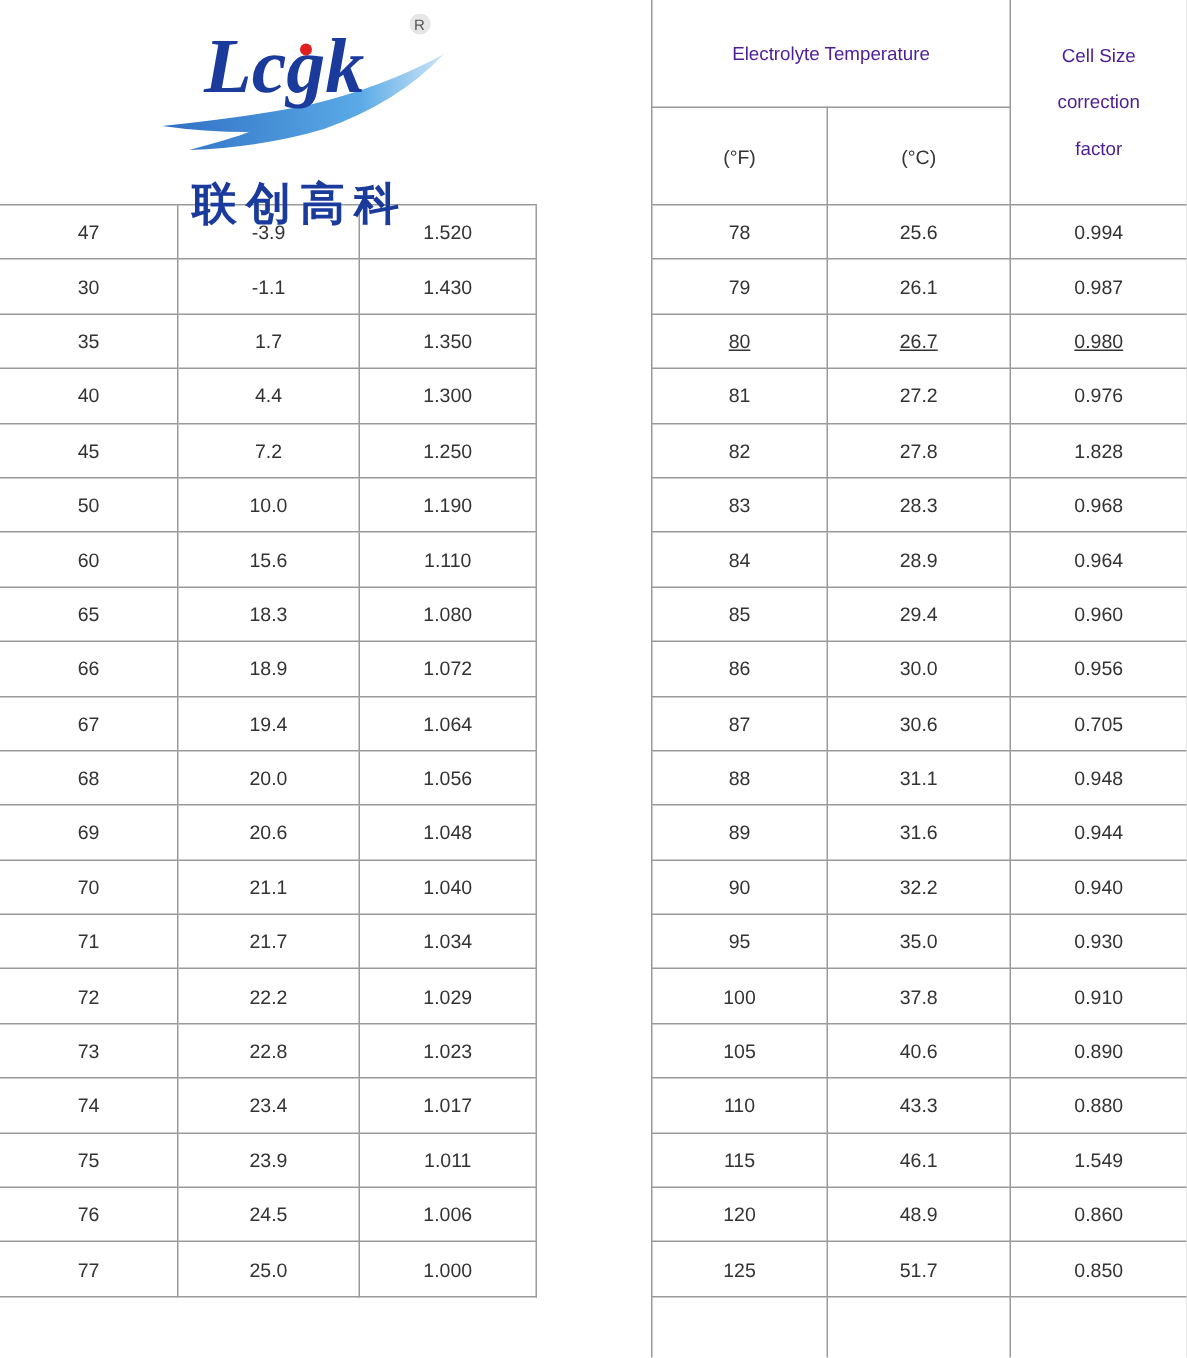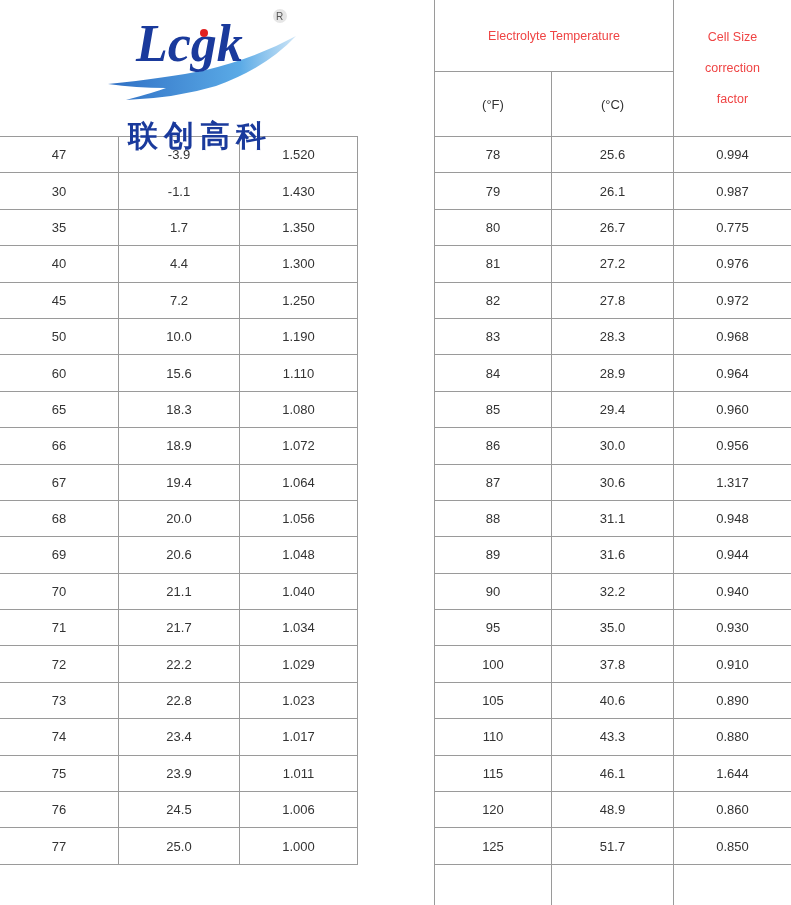--- a/index.html
+++ b/index.html
@@ -2,21 +2,21 @@
 <html><head>
 <meta charset="utf-8">
 <style>
   html, body { margin:0; padding:0; background:#ffffff; }
   body { width:791px; height:905px; position:relative; overflow:hidden;
          font-family:"Liberation Sans", sans-serif; color:#333; }
   .tbl { position:absolute; border-collapse:collapse; table-layout:fixed; font-size:13px; }
   .tbl td, .tbl th { border:1px solid #9a9a9a; text-align:center; vertical-align:middle; padding:0; font-weight:normal; }
   #left { left:-1px; top:-1px; width:358px; }
   #right { left:434px; top:-1px; width:357px; }
-  .hdr-bold { font-weight:normal; color:#ef4444; font-size:12.5px; }
+  .hdr-bold { font-weight:normal; color:#4c1d95; font-size:12.5px; }
   .cellsize { line-height:31px;margin-top:40px; }
   .logo-cell { position:relative; }
   .logo { position:absolute; left:106px; top:6px; width:200px; height:145px;text-align:center; }
 </style>
 </head>
 <body>
 
 <table id="left" class="tbl">
   <colgroup>
       <col style="width:119px">
@@ -173,34 +173,34 @@
   <tr style="height: 36.4px; margin-left: 24px;">
         <td>78</td>
         <td>25.6</td>
         <td>0.994</td>
       </tr>
       <tr style="height: 36.4px; margin-left: 32px;">
         <td>79</td>
         <td>26.1</td>
         <td>0.987</td>
       </tr>
-      <tr style="height: 36.4px;">
+      <tr style="height: 36.4px; text-decoration: underline;">
         <td>80</td>
         <td>26.7</td>
-        <td>0.775</td>
+        <td>0.980</td>
       </tr>
       <tr style="height: 36.4px;">
         <td>81</td>
         <td>27.2</td>
         <td>0.976</td>
       </tr>
       <tr style="height: 36.4px; margin-top: 11px;">
         <td>82</td>
         <td>27.8</td>
-        <td>0.972</td>
+        <td>1.828</td>
       </tr>
       <tr style="height: 36.4px;">
         <td>83</td>
         <td>28.3</td>
         <td>0.968</td>
       </tr>
       <tr style="height: 36.4px;">
         <td>84</td>
         <td>28.9</td>
         <td>0.964</td>
@@ -211,21 +211,21 @@
         <td>0.960</td>
       </tr>
       <tr style="height: 36.4px;">
         <td>86</td>
         <td>30.0</td>
         <td>0.956</td>
       </tr>
       <tr style="height: 36.4px;">
         <td>87</td>
         <td>30.6</td>
-        <td>1.317</td>
+        <td>0.705</td>
       </tr>
       <tr style="height: 36.4px;">
         <td>88</td>
         <td>31.1</td>
         <td>0.948</td>
       </tr>
       <tr style="height: 36.4px;">
         <td>89</td>
         <td>31.6</td>
         <td>0.944</td>
@@ -251,21 +251,21 @@
         <td>0.890</td>
       </tr>
       <tr style="height: 36.4px;">
         <td>110</td>
         <td>43.3</td>
         <td>0.880</td>
       </tr>
       <tr style="height: 36.4px;">
         <td>115</td>
         <td>46.1</td>
-        <td>1.644</td>
+        <td>1.549</td>
       </tr>
       <tr style="height: 36.4px;">
         <td>120</td>
         <td>48.9</td>
         <td>0.860</td>
       </tr>
       <tr style="height: 36.4px;">
         <td>125</td>
         <td>51.7</td>
         <td>0.850</td>

